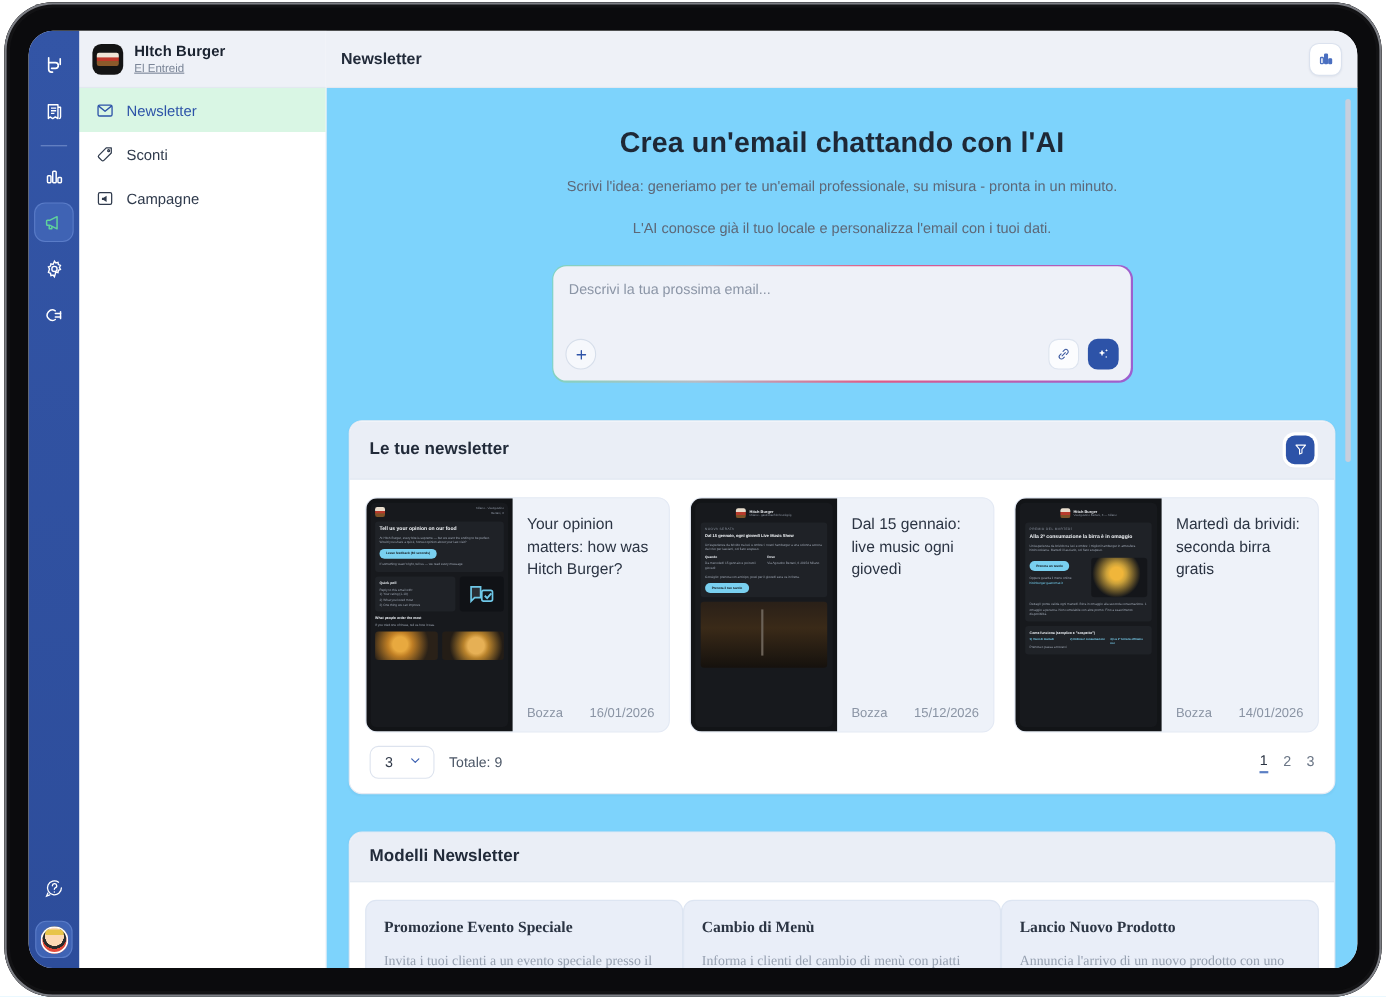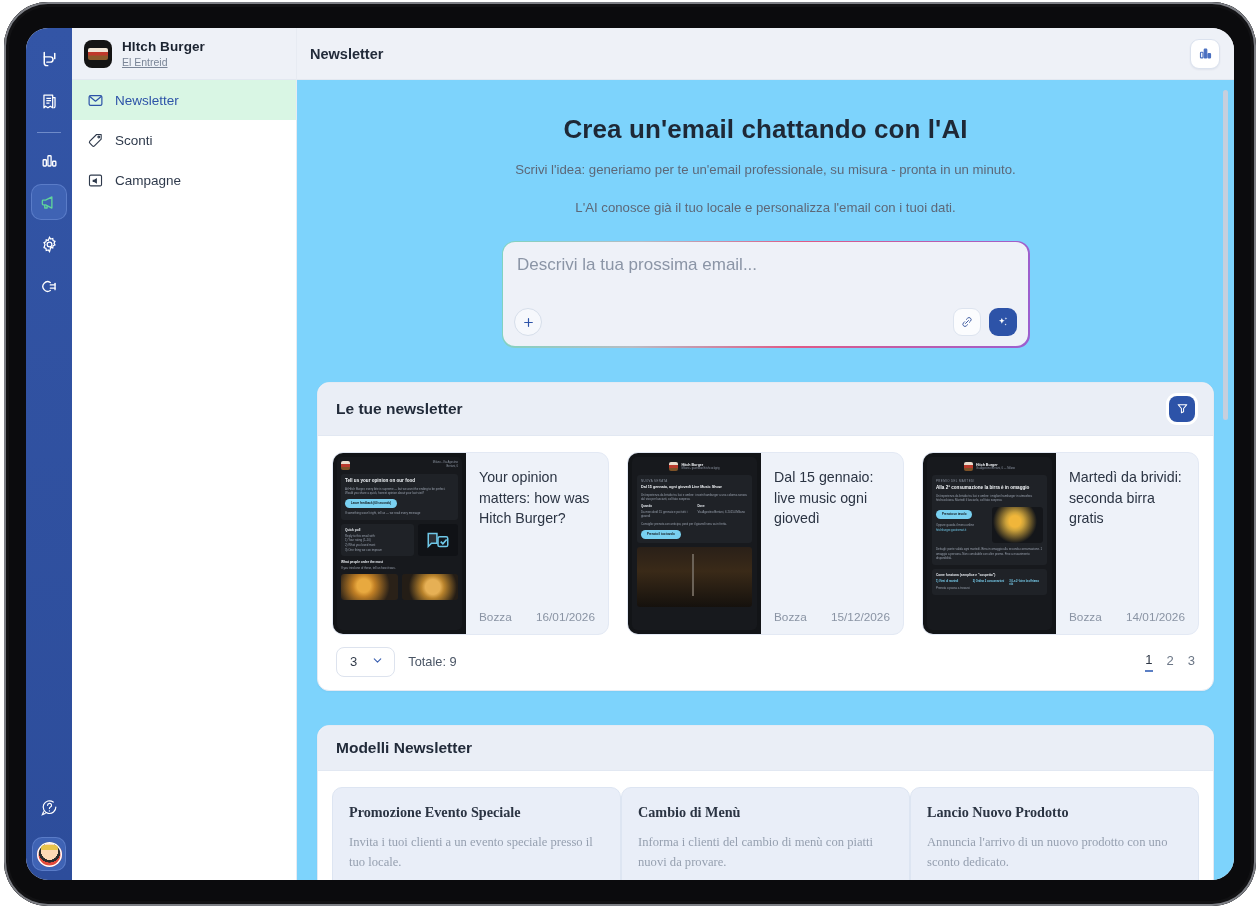--- a/index.html
+++ b/index.html
@@ -153,21 +153,21 @@
   
   .prompt-wrap {
     margin: 22px auto 0; width: 528px;
     padding: 1.6px; border-radius: 13px;
     background: linear-gradient(95deg,#7fd3c0 0%, #b7bcc4 26%, #e05a86 56%, #9b5fd0 100%);
   }
   .prompt-box {
     background: #eef1f8; border-radius: 12px;
     height: 104px; position: relative; padding: 13px 14px;
   }
-  .prompt-placeholder { font-size: 17px; color: #8b95a6; }
+  .prompt-placeholder { font-size: 13px; color: #8b95a6; }
   .prompt-plus {
     position: absolute; left: 11px; bottom: 10px;
     width: 28px; height: 28px; border-radius: 50%;
     background: #f6f8fc; border: 1px solid #d6deea;
     display: flex; align-items: center; justify-content: center;
     color: #2d53a8; font-size: 17px; line-height: 1; cursor: pointer;
   }
   .prompt-actions {
     position: absolute; right: 11px; bottom: 10px;
     display: flex; gap: 8px; align-items: center;
@@ -203,21 +203,21 @@
   .panel-body { padding: 16px 14px 0; }
 
   
   .nl-grid { display: flex; gap: 18px; }
   .nl-card {
     flex: 1 1 0; min-width: 0;
     display: flex;
     border-radius: 11px;
     background: #eef2f9;
     overflow: hidden;
-    height: 183px;
+    height: 214px;
     border: 1px solid #e3e9f4;
     cursor: pointer;
   }
   .nl-thumb {
     width: 133px; flex: 0 0 133px;
     background: #121417; position: relative; overflow: hidden;
   }
   .nl-body {
     flex: 1 1 auto; min-width: 0;
     padding: 14px 13px 10px;

